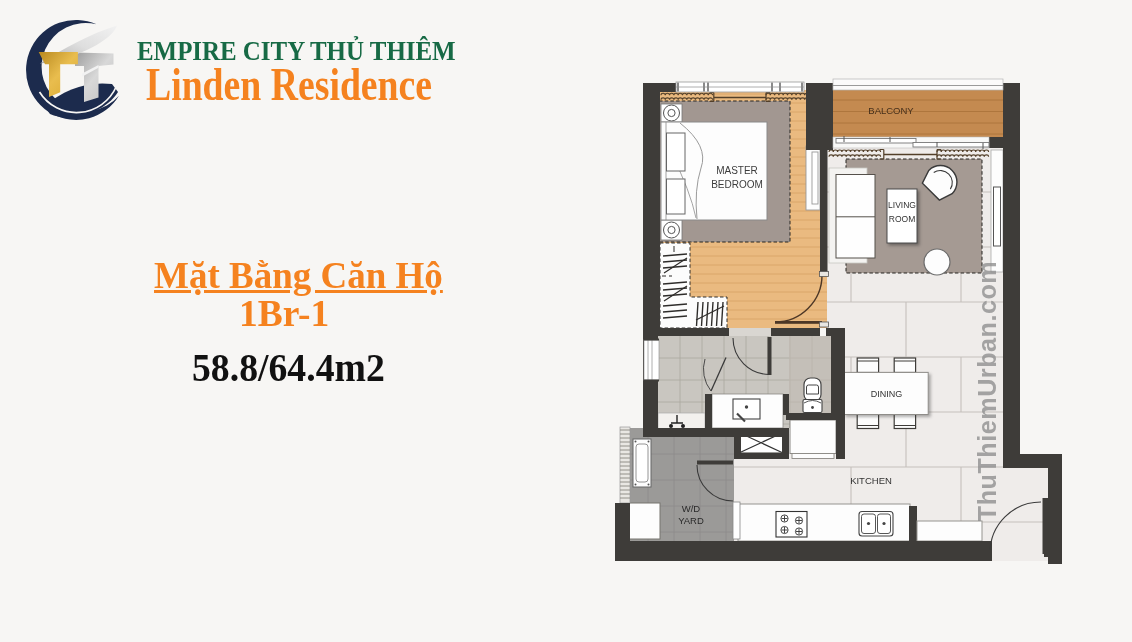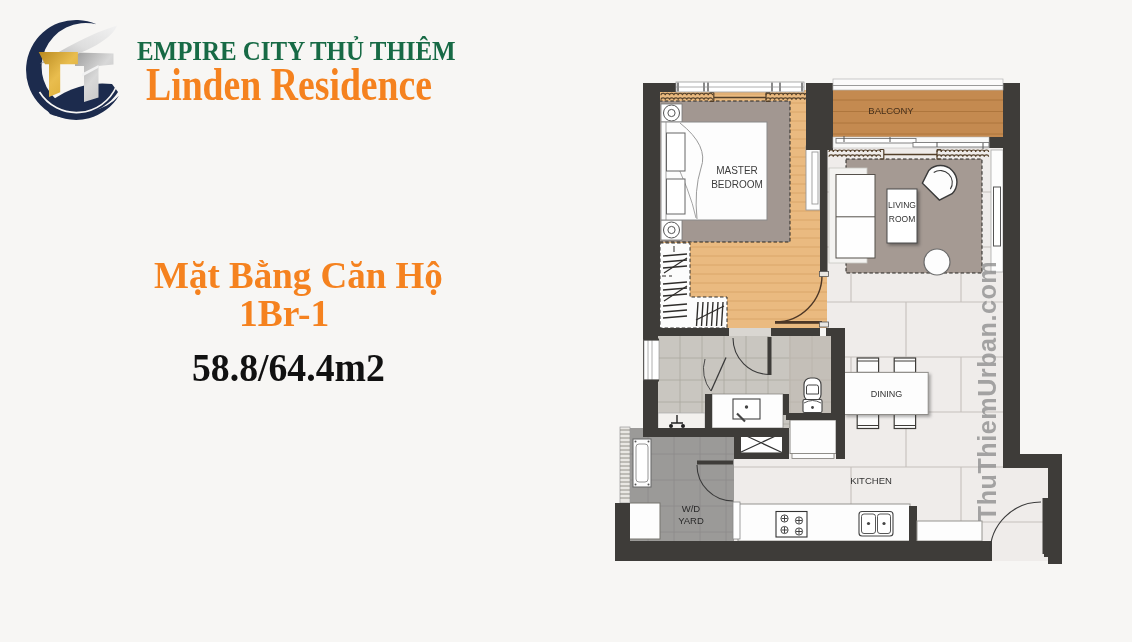--- a/index.html
+++ b/index.html
@@ -39,21 +39,21 @@
 
 <path d="M58,55.5 L74.5,47 L74.5,49.8 L58,58.8 Z" fill="#f2f2f2"></path>
 
 <path fill="url(#gold)" d="M14.7,34.1 L53.9,34.1 L53.9,46.2 L36.2,46.2 L36.2,74.2 L25,78.9 L25,46.2 L21,46.2 Z"></path>
 </svg>
 
 <div class="hdr" style="left:137px;top:35.5px;font-size:26.5px;color:#176a45;transform-origin:left top;transform:scaleX(0.94);">EMPIRE CITY THỦ THIÊM</div>
 
 <div class="hdr" style="left:146px;top:58px;font-size:46px;color:#f5821f;transform-origin:left top;transform:scaleX(0.82);">Linden Residence</div>
 
-<div class="hdr" style="left:154px;top:253.7px;font-size:37px;color:#f5821f;">Mặt Bằng Căn Hộ</div>
+<div class="hdr" style="left:154px;top:253.7px;font-size:37px;color:#f5821f;text-decoration:underline;">Mặt Bằng Căn Hộ</div>
 
 <div class="hdr" style="left:239px;top:292.3px;font-size:37.5px;color:#f5821f;">1Br-1</div>
 
 <div class="hdr" style="left:192px;top:342.9px;font-size:41px;color:#111;transform-origin:left top;transform:scaleX(0.92);">58.8/64.4m2</div>
 
 <svg style="position:absolute;left:0;top:0" width="1132" height="642" viewBox="0 0 1132 642" font-family="Liberation Sans,sans-serif">
 
 <rect x="660" y="90" width="167" height="238" fill="#eaba80"></rect>
 <g>
       <line x1="660" y1="94" x2="827" y2="94" stroke="#d7a265" stroke-width="0.9" opacity="0.9"></line>

